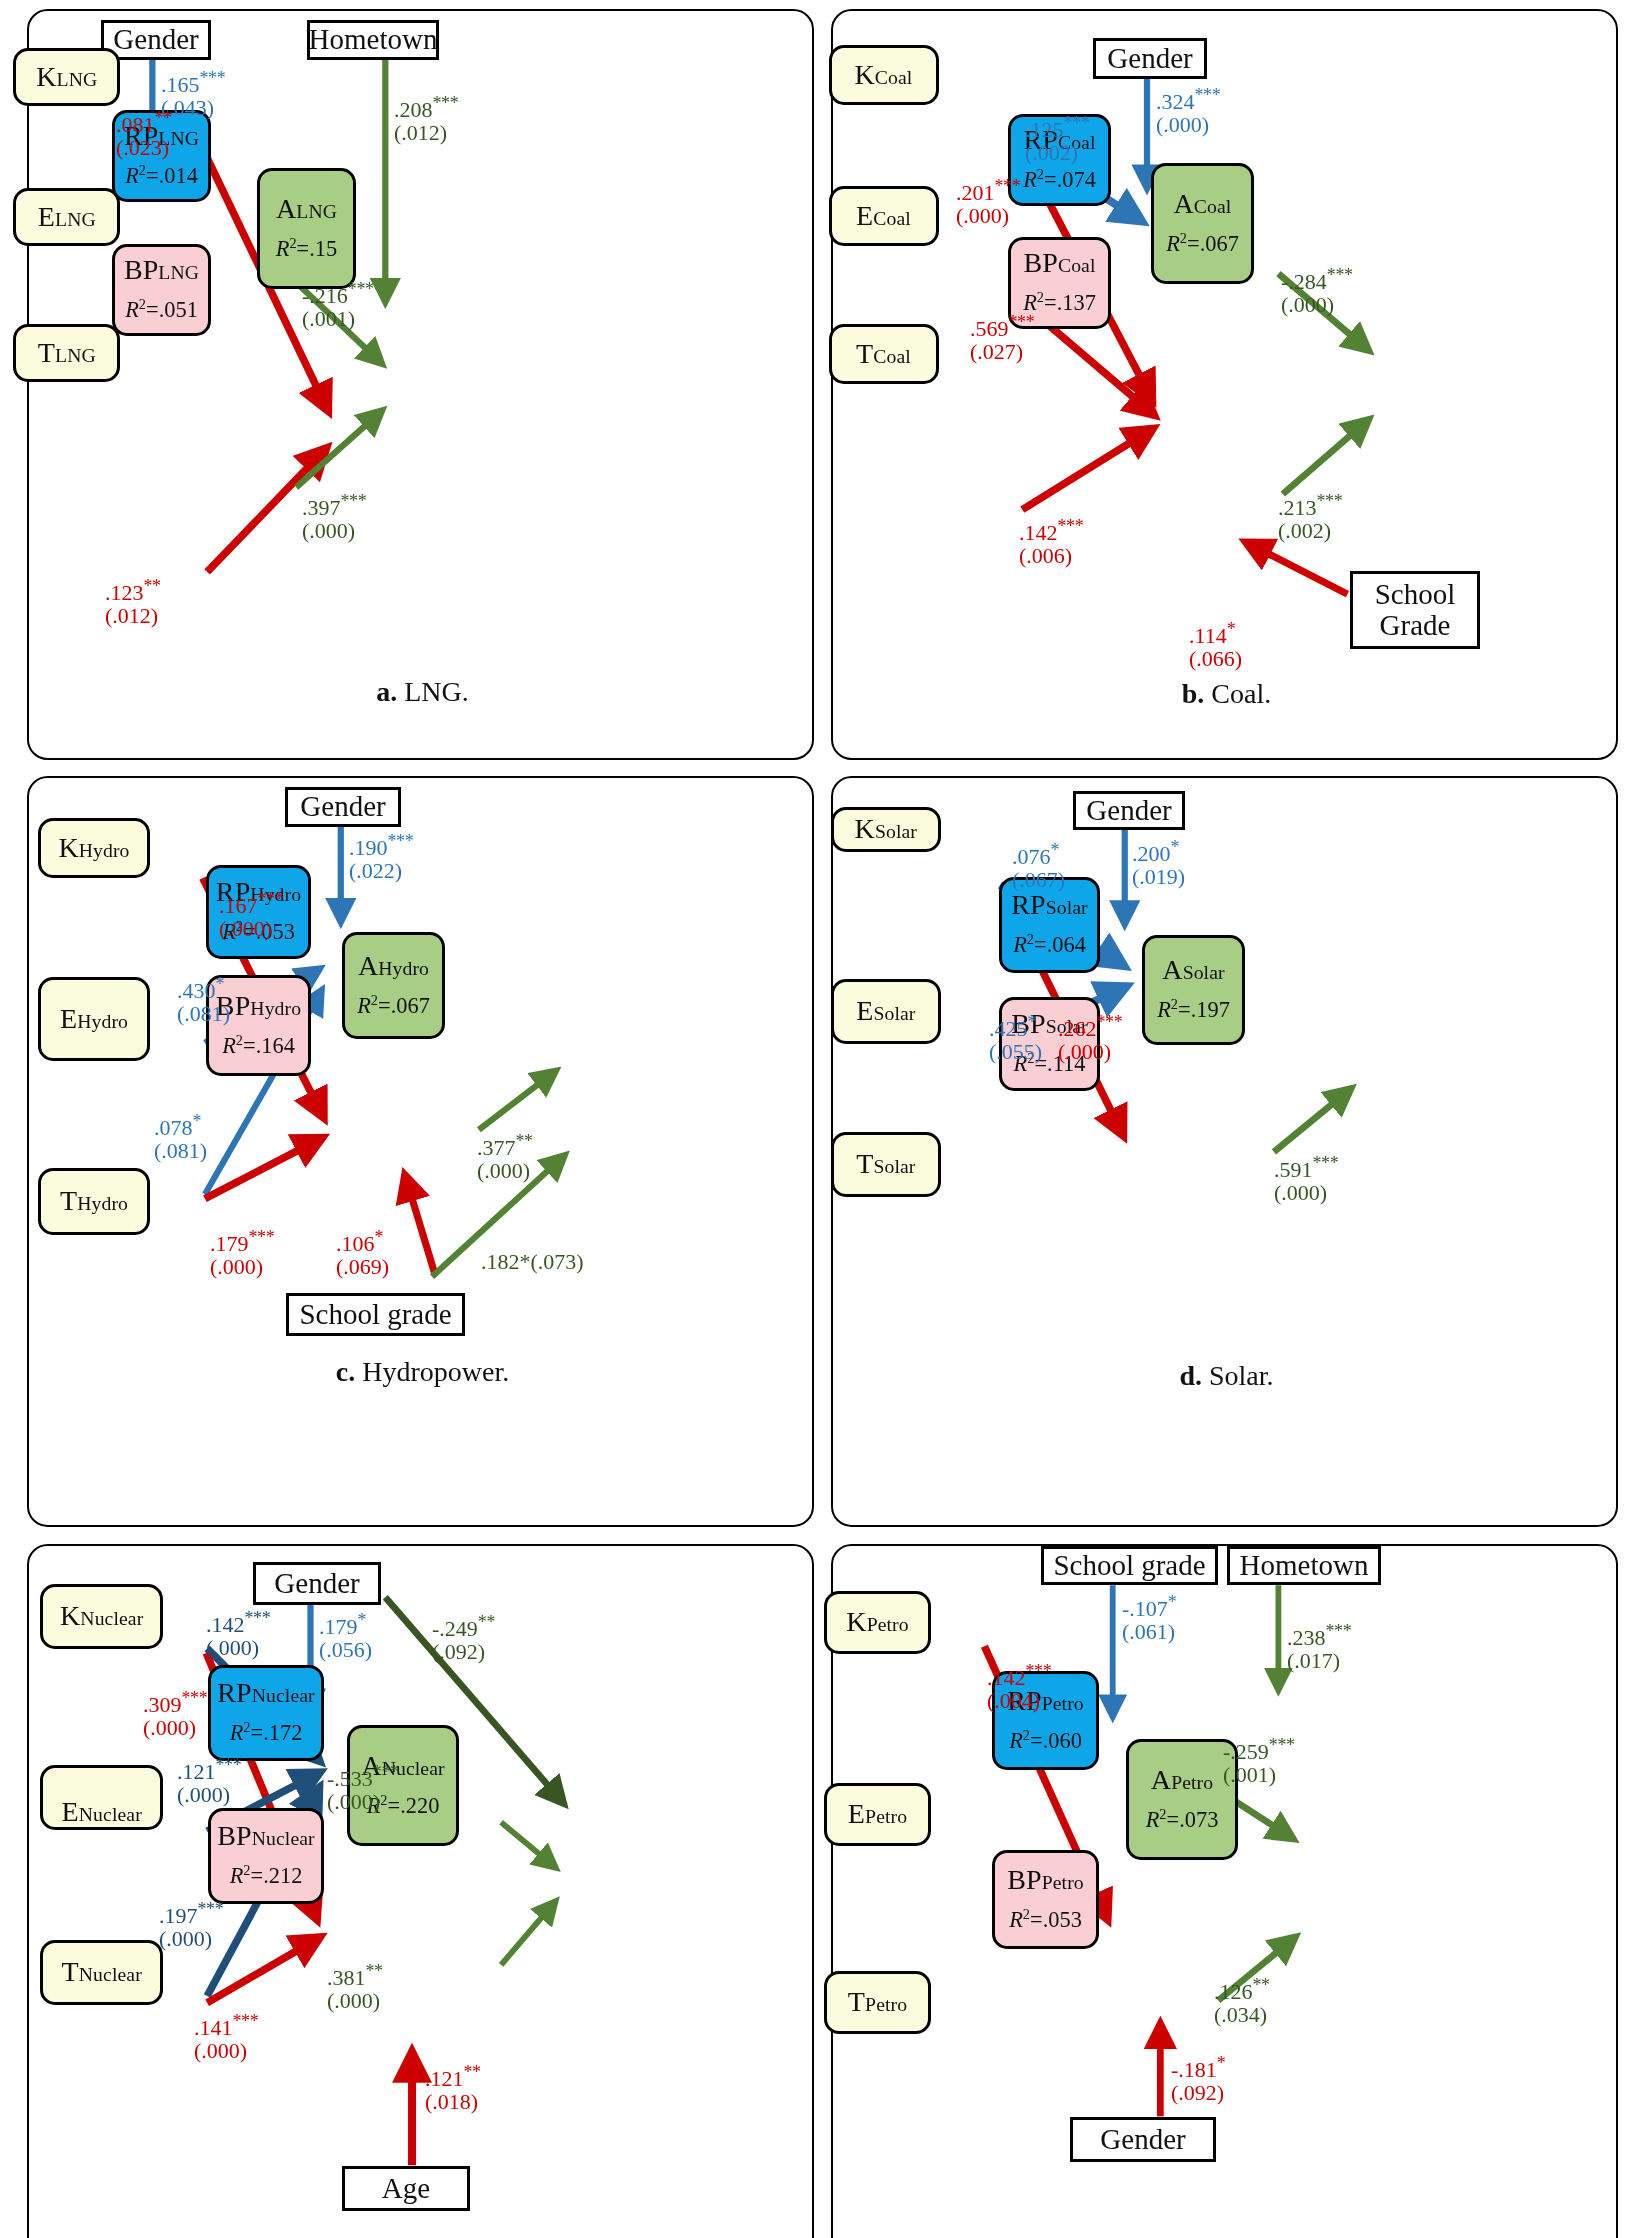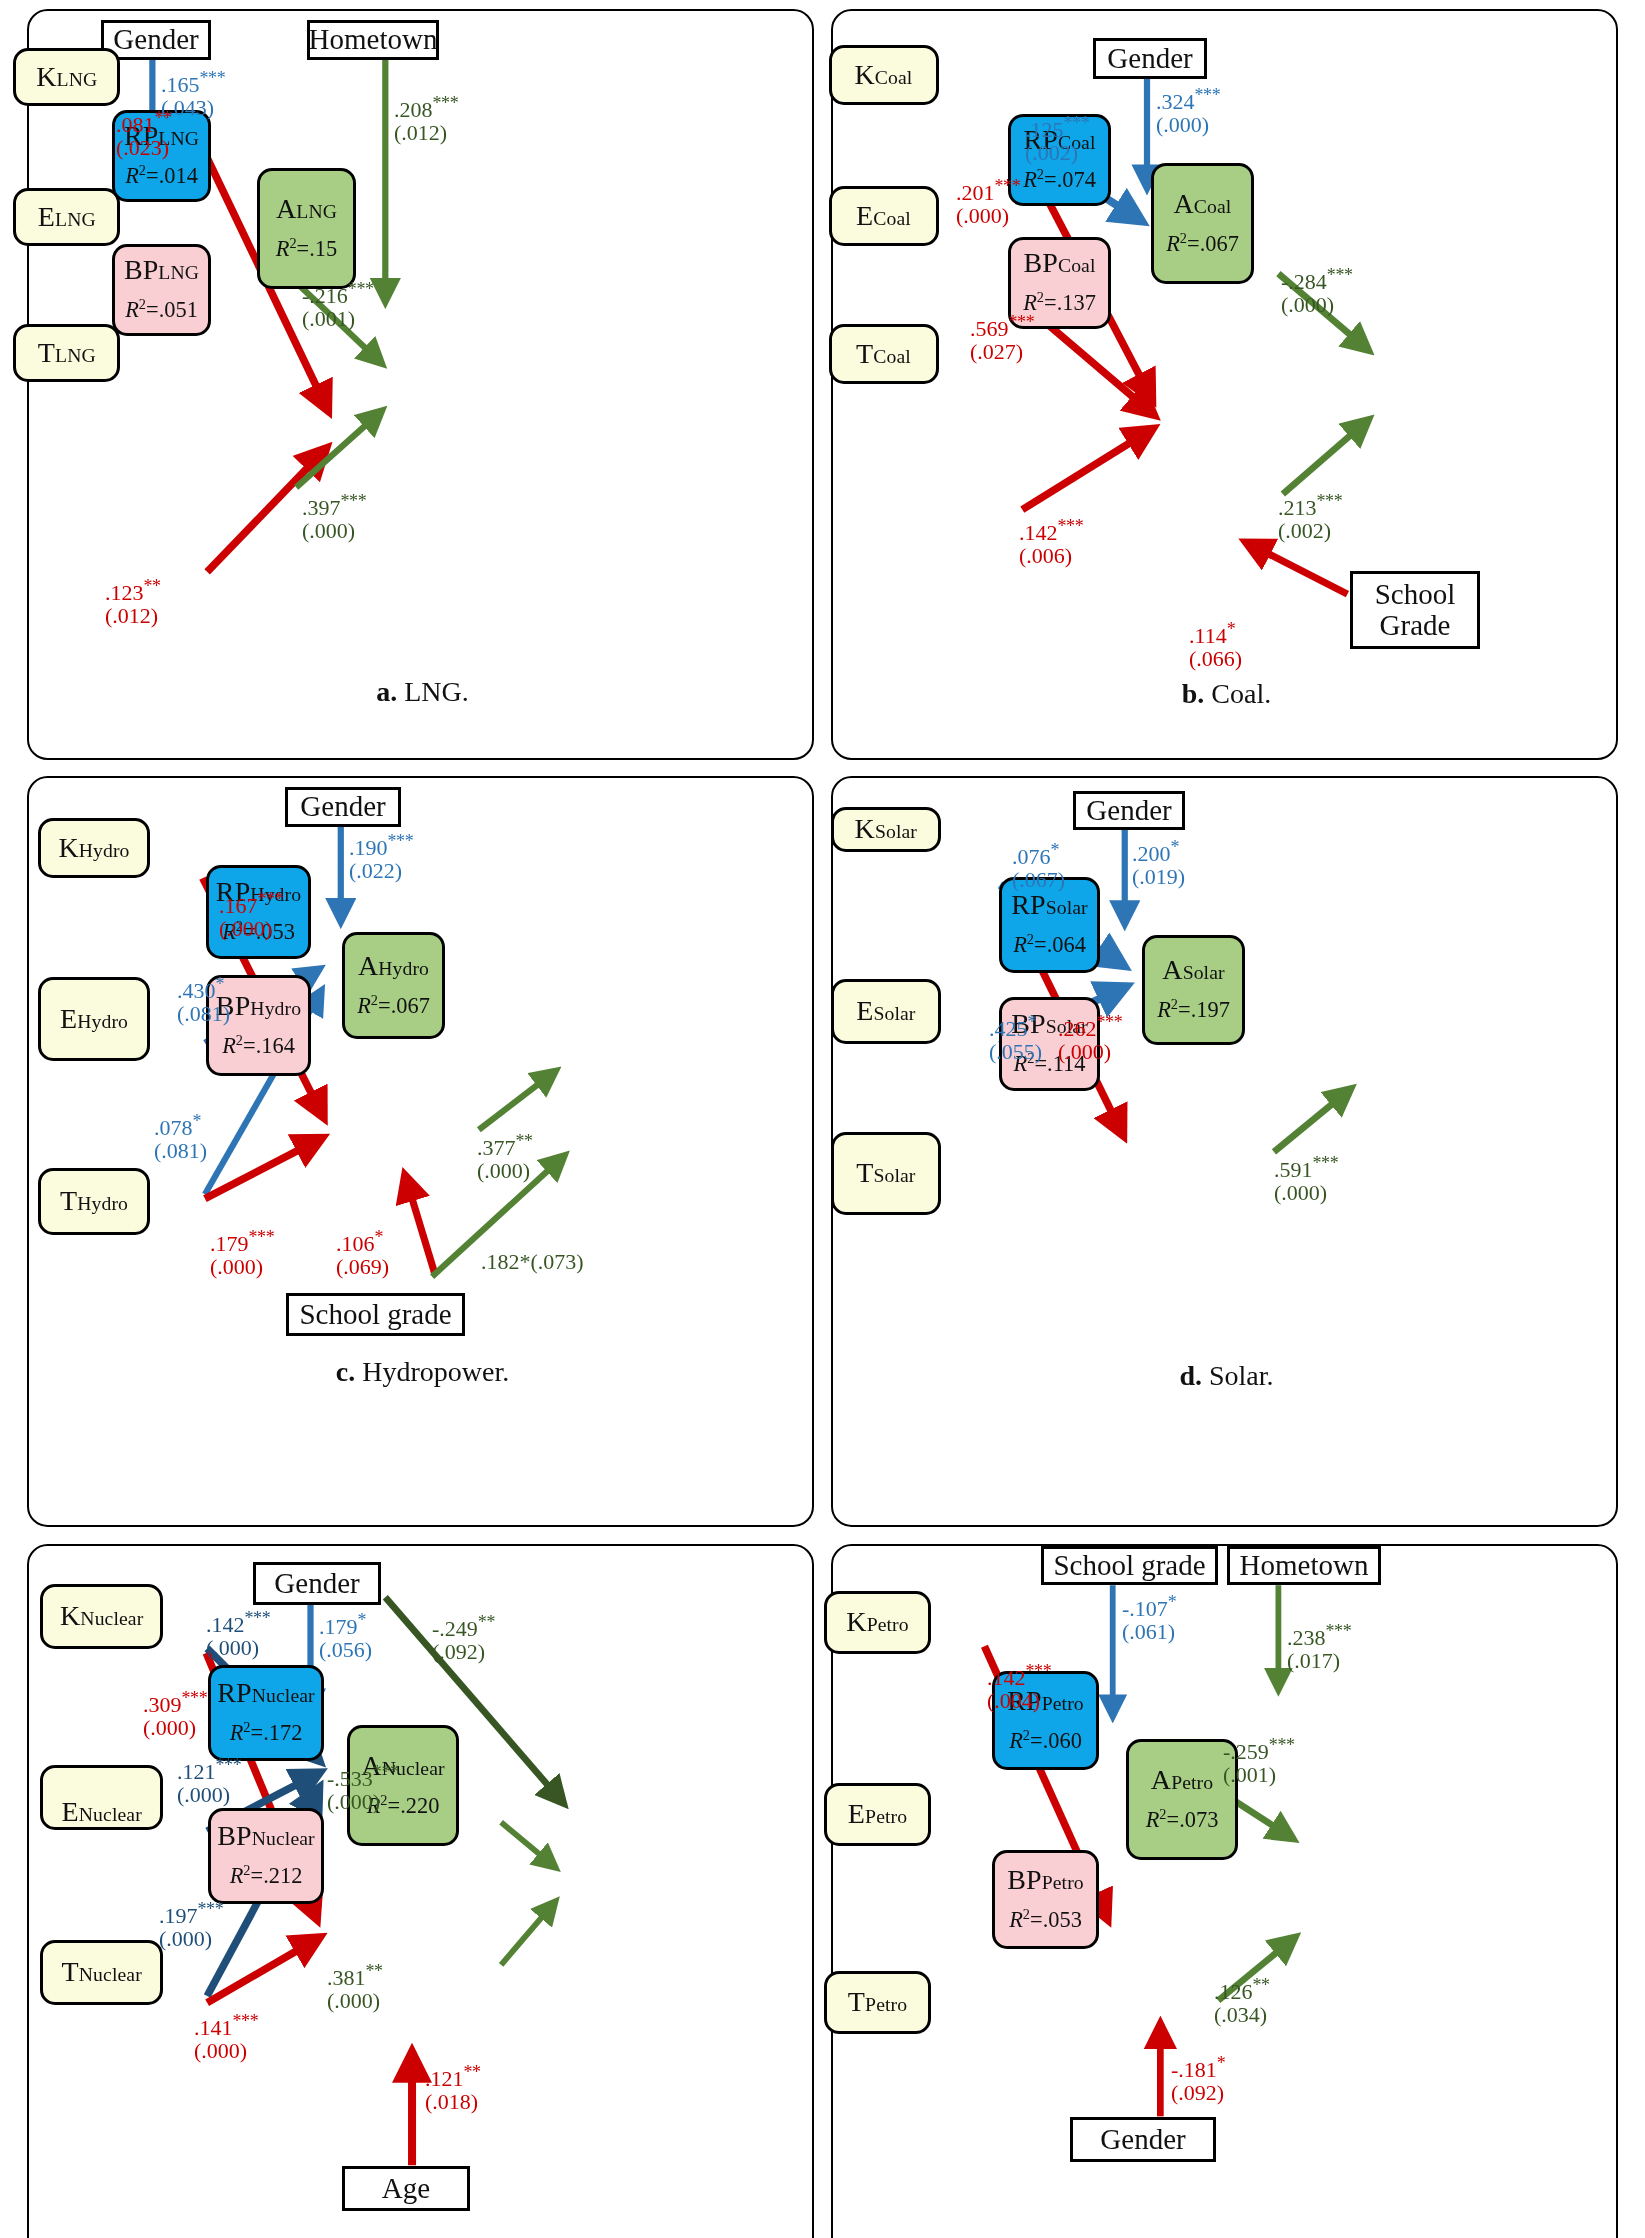--- a/index.html
+++ b/index.html
@@ -310,21 +310,21 @@
   <div class="node sq" style="left:240px;top:13.4px;width:112px;height:39px;">
     <span class="plain">Gender</span>
   </div>
 
   <div class="node rnd yellow" style="left:-2.2px;top:29px;width:110px;height:45px;">
     <span class="nlabel"><span>K</span><span class="sub">Solar</span></span>
   </div>
   <div class="node rnd yellow" style="left:-2.2px;top:201px;width:110px;height:65px;">
     <span class="nlabel"><span>E</span><span class="sub">Solar</span></span>
   </div>
-  <div class="node rnd yellow" style="left:-2.2px;top:354px;width:110px;height:83px;">
+  <div class="node rnd yellow" style="left:-2.2px;top:354px;width:110px;height:65px;">
     <span class="nlabel"><span>T</span><span class="sub">Solar</span></span>
   </div>
 
   <div class="node rnd blue" style="left:166px;top:99px;width:101px;height:96px;">
     <span class="nlabel"><span>RP</span><span class="sub">Solar</span></span>
     <span class="r2"><i>R</i><sup>2</sup>=<span>.064</span></span>
   </div>
   <div class="node rnd pink" style="left:166px;top:219px;width:101px;height:94px;">
     <span class="nlabel"><span>BP</span><span class="sub">Solar</span></span>
     <span class="r2"><i>R</i><sup>2</sup>=<span>.114</span></span>

